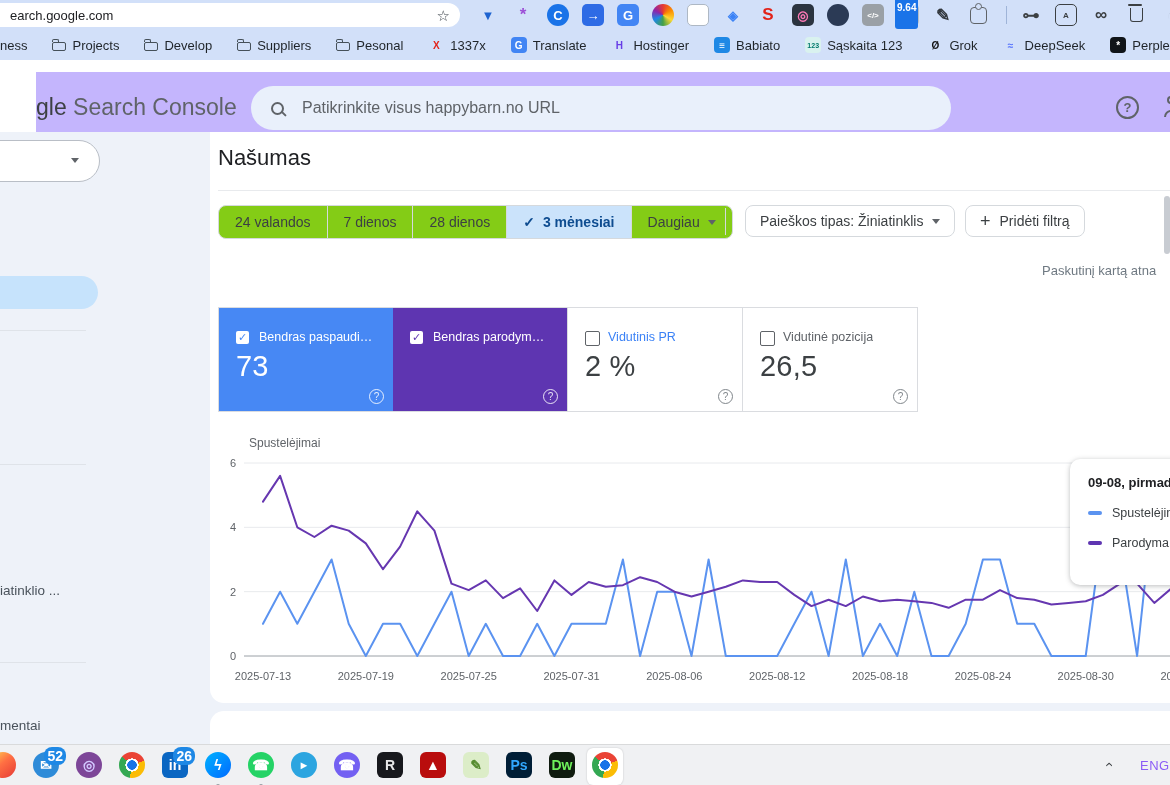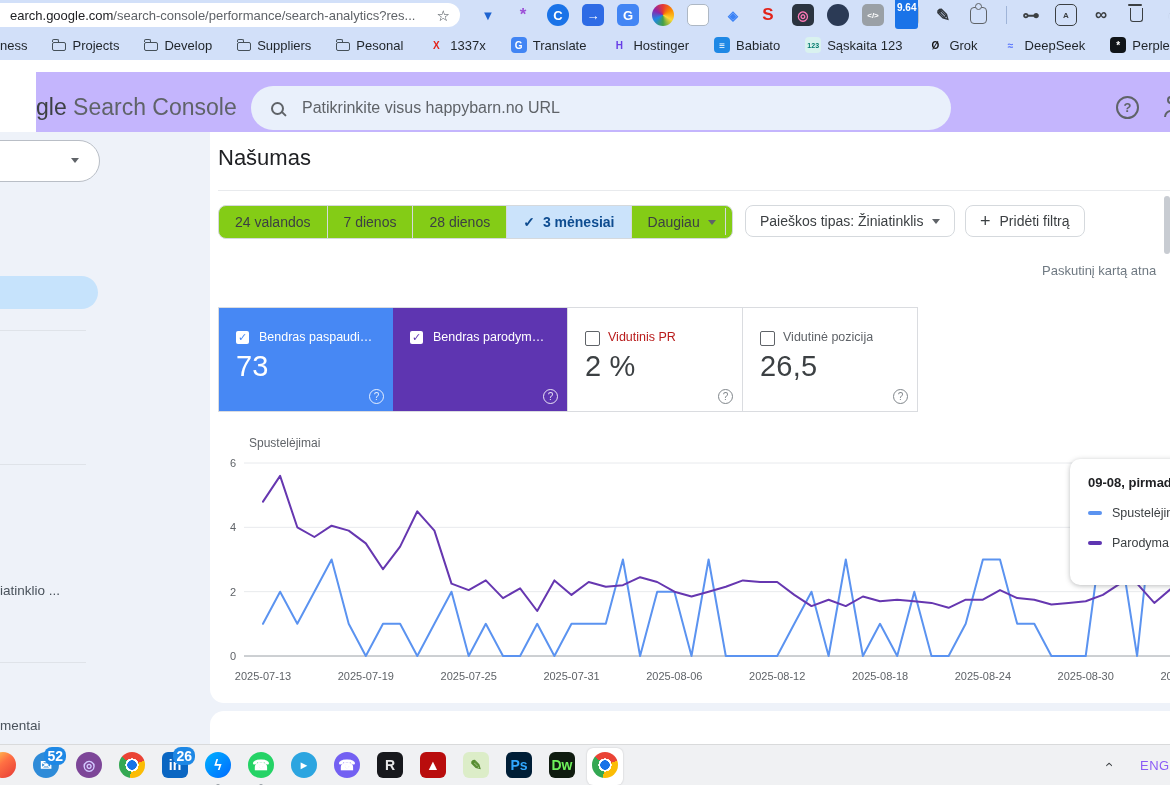--- a/index.html
+++ b/index.html
@@ -113,21 +113,20 @@
   .tray-lang{position:absolute;left:1140px;top:13px;font-size:13px;color:#8b5cf6;letter-spacing:.5px;cursor:pointer;}
 </style>
 </head>
 <body>
 
 <div class="screen">
 
   <div class="browser-top">
     <div class="url-bar">
       <span class="url-domain">earch.google.com</span>
-        <span class="url-path">/search-console/performance/search-analytics?res...</span>
       <span class="star">☆</span>
     </div>
     <div class="ext-row" id="ext-row" style="left:477px">
         <span class="ext-ic" style="color: rgb(30, 99, 208);">▼</span>
         <span class="ext-ic" style="color: rgb(156, 79, 214); font-size: 17px;">*</span>
         <span class="ext-ic circle" style="background: rgb(26, 115, 232); color: rgb(255, 255, 255);">C</span>
         <span class="ext-ic" style="background: rgb(46, 107, 229); color: rgb(255, 255, 255);">→</span>
         <span class="ext-ic" style="background: rgb(66, 133, 244); color: rgb(255, 255, 255);">G</span>
         <span class="ext-ic circle wheel"></span>
         <span class="ext-ic" style="background: rgb(255, 255, 255); border: 1.6px solid rgb(174, 184, 196);"></span>
@@ -282,21 +281,21 @@
             <span class="val" style="color: rgb(255, 255, 255);">73</span>
             <span class="q" style="color: rgba(255, 255, 255, 0.85); border-color: rgba(255, 255, 255, 0.85);">?</span>
           </div>
           <div class="mcard" style="background: rgb(94, 53, 177);">
             <span class="cb on" style="color: rgb(94, 53, 177);">✓</span>
             <span class="lbl" style="color: rgb(255, 255, 255);">Bendras parodym…</span>
             <span class="q" style="color: rgba(255, 255, 255, 0.85); border-color: rgba(255, 255, 255, 0.85);">?</span>
           </div>
           <div class="mcard plain" style="border-left: 1px solid rgb(218, 220, 224);">
             <span class="cb off"></span>
-            <span class="lbl" style="color: #b91c1c;">Vidutinis PR</span>
+            <span class="lbl" style="color: #3b82f6;">Vidutinis PR</span>
             <span class="val" style="color: rgb(60, 64, 67);">2 %</span>
             <span class="q" style="color: rgb(128, 134, 139); border-color: rgb(128, 134, 139);">?</span>
           </div>
           <div class="mcard plain" style="border-left: 1px solid rgb(218, 220, 224);">
             <span class="cb off"></span>
             <span class="lbl" style="color: rgb(95, 99, 104);">Vidutinė pozicija</span>
             <span class="val" style="color: rgb(60, 64, 67);">26,5</span>
             <span class="q" style="color: rgb(128, 134, 139); border-color: rgb(128, 134, 139);">?</span>
           </div>
         </div>

